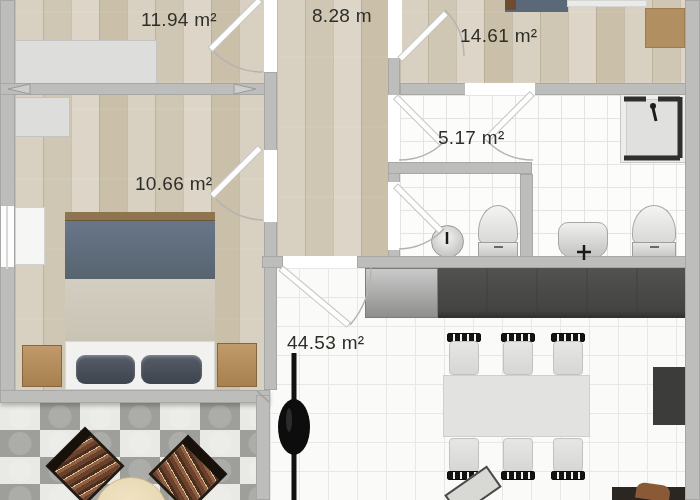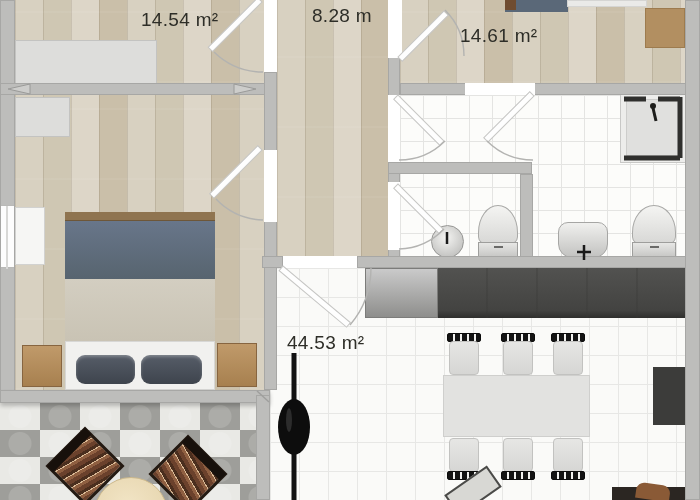--- a/index.html
+++ b/index.html
@@ -224,18 +224,20 @@
       <line x1="650" y1="247" x2="659" y2="247"></line>
     </g>
 
     <g>
       <line x1="294" y1="353" x2="294" y2="500" stroke="#111111" stroke-width="5"></line>
       <ellipse cx="294" cy="427" rx="16" ry="28" fill="#0d0d0d"></ellipse>
       <ellipse cx="289" cy="420" rx="3" ry="12" fill="#2c2c2c"></ellipse>
     </g>
   </svg>
 
-  <div class="arealabel" style="left:141px;top:9px">14.54 m²</div>
+  <div class="arealabel" style="left:141px;top:9px">11.94 m²</div>
   <div class="arealabel" style="left:312px;top:5px">8.28 m</div>
   <div class="arealabel" style="left:460px;top:25px">14.61 m²</div>
+  <div class="arealabel" style="left:438px;top:127px">5.17 m²</div>
+  <div class="arealabel" style="left:135px;top:173px">10.66 m²</div>
   <div class="arealabel" style="left:287px;top:332px">44.53 m²</div>
 
 </div>
 
 </body></html>

